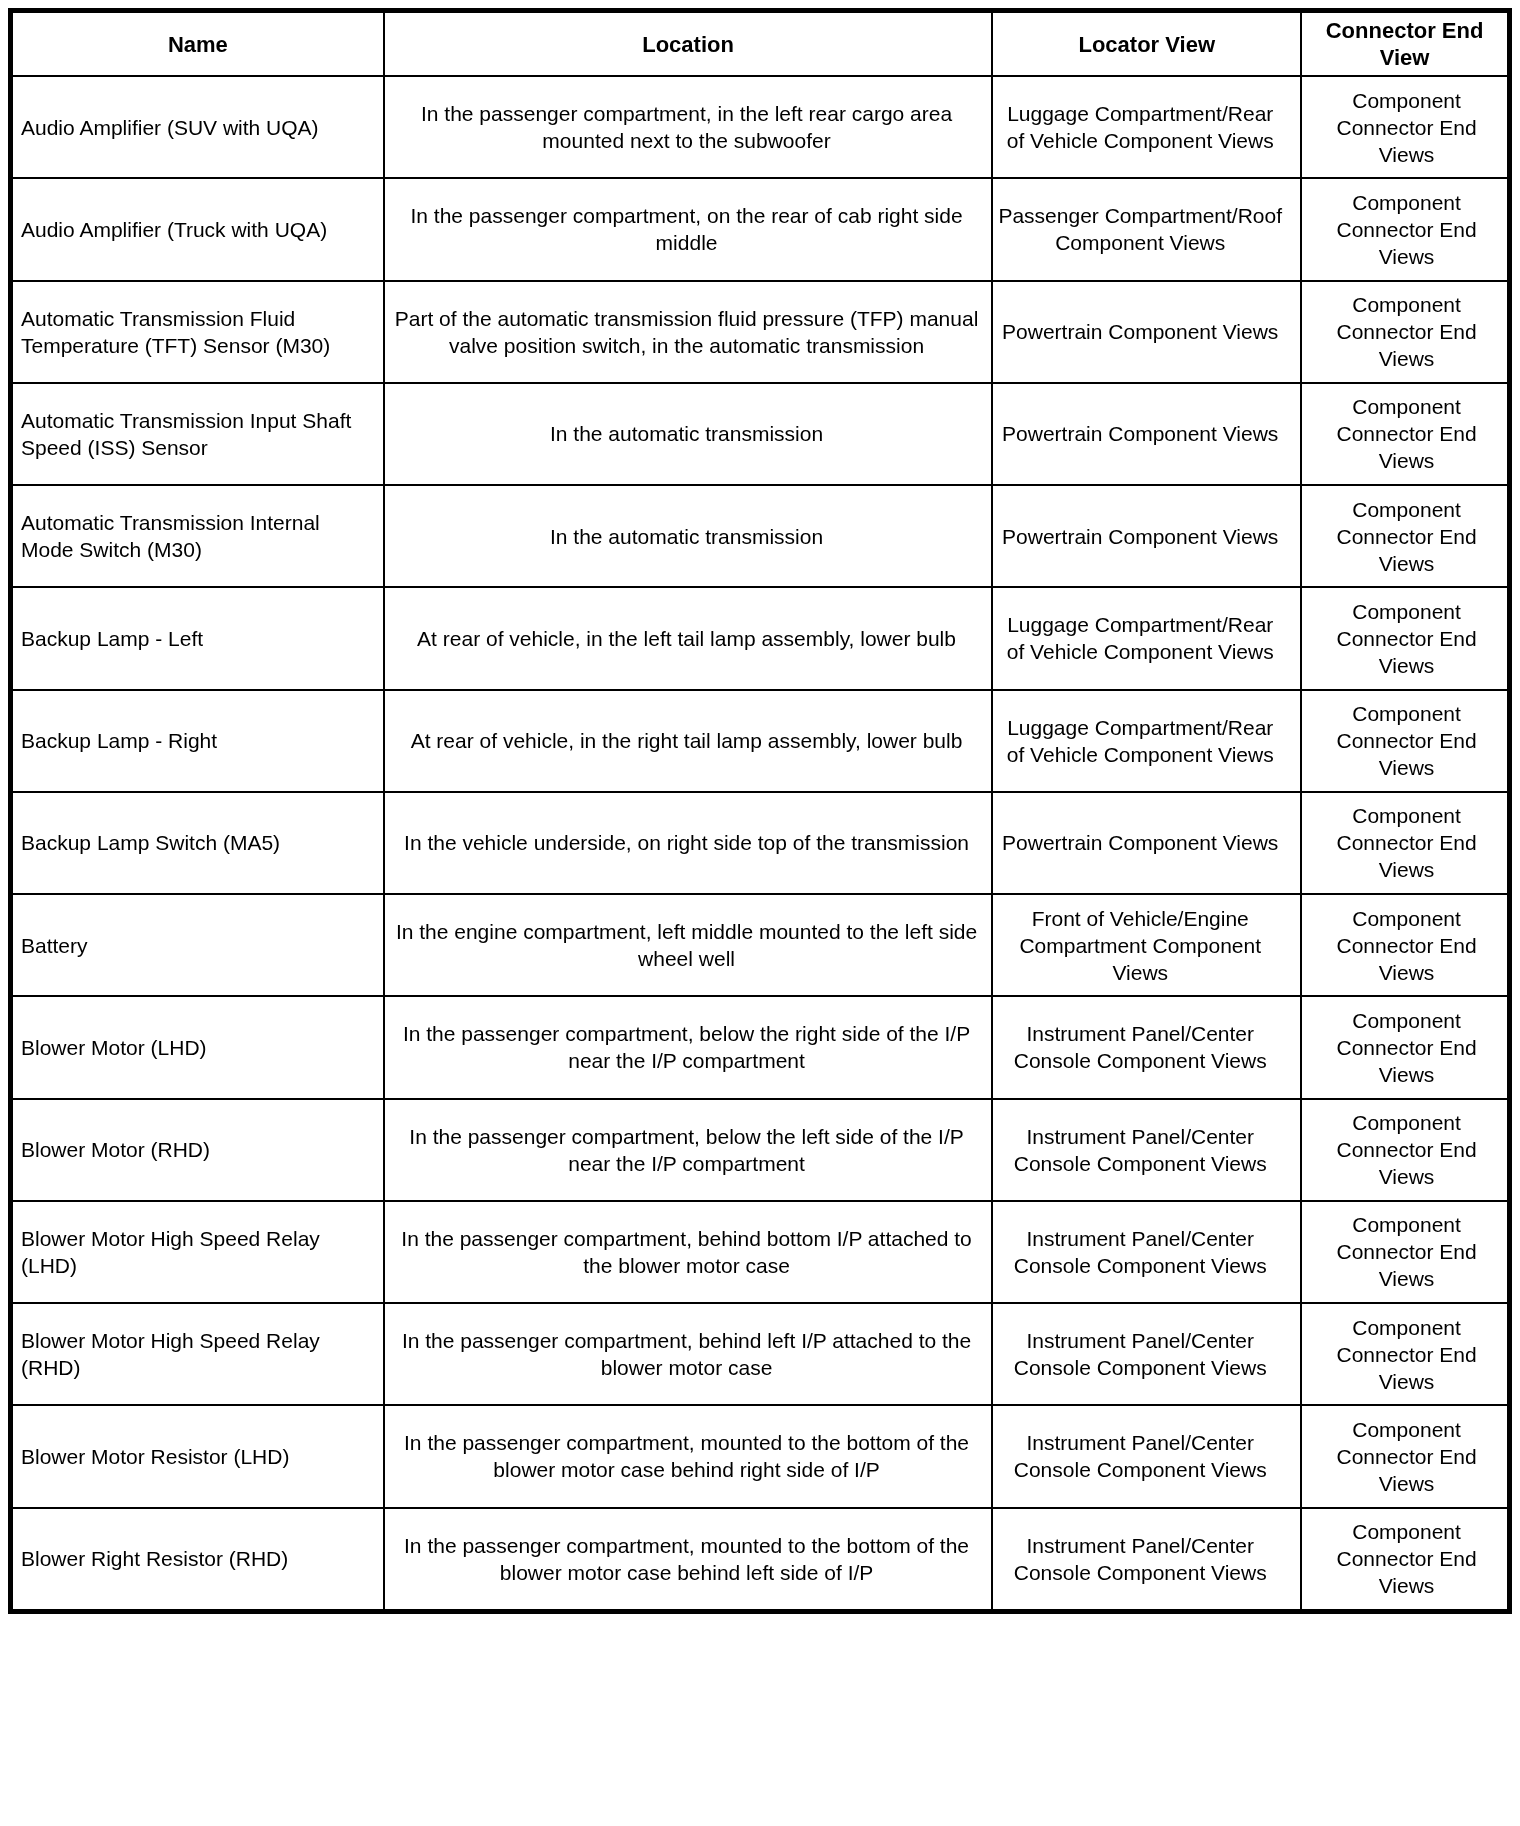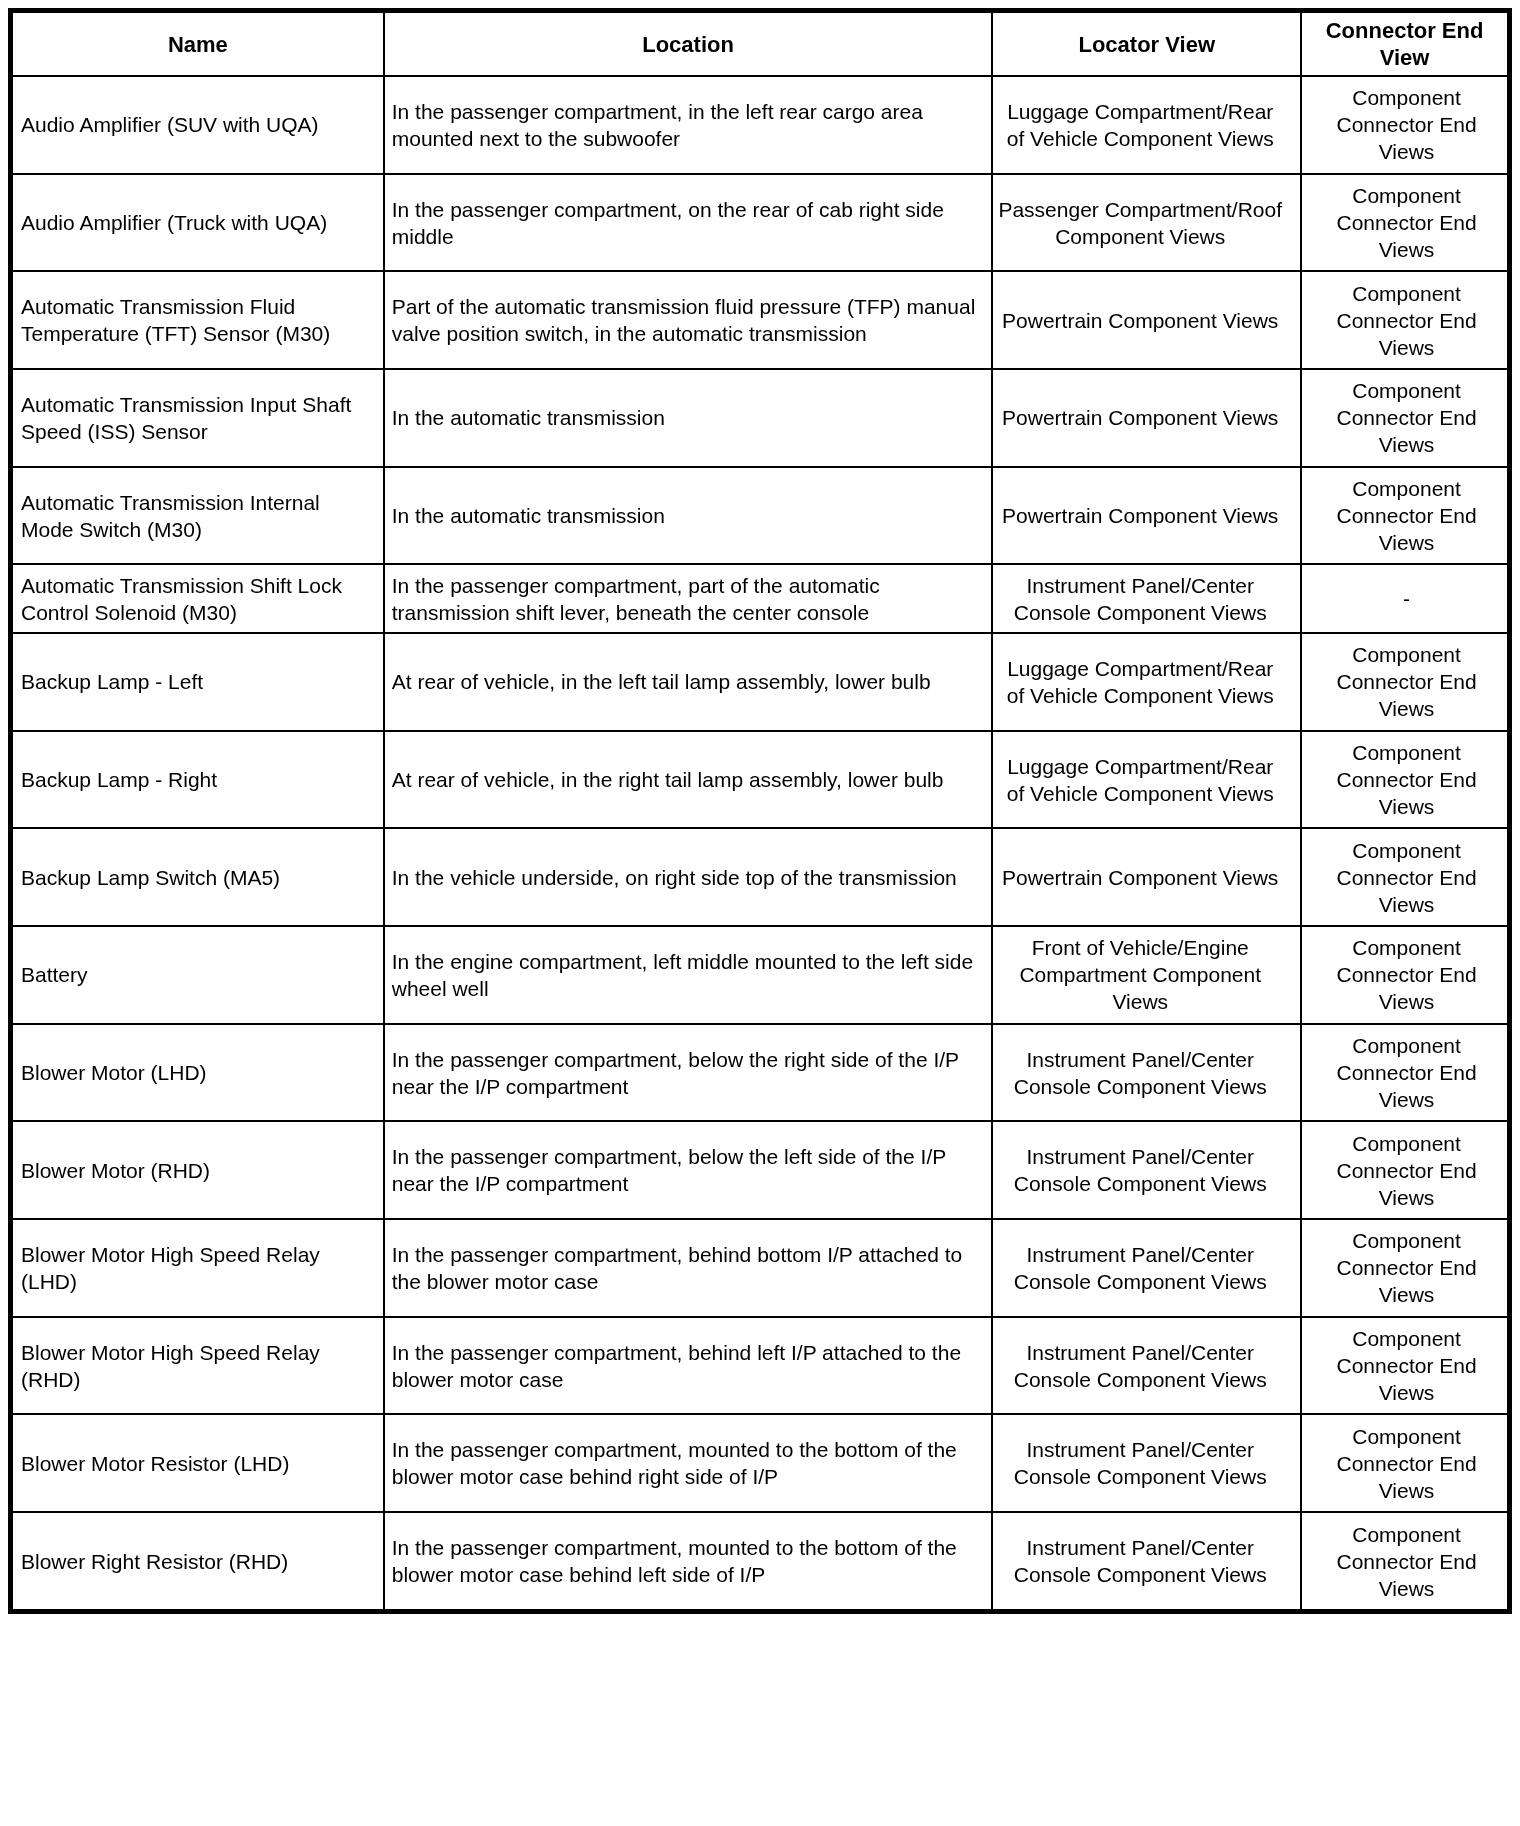--- a/index.html
+++ b/index.html
@@ -42,21 +42,21 @@
   tbody td {
     font-size: 21px;
     line-height: 27px;
     padding: 4px 8px;
     box-sizing: border-box;
   }
   td.col-name {
     text-align: left;
   }
   td.col-location {
-    text-align: left;
+    text-align: center;
     padding-left: 7px;
     padding-right: 10px;
   }
   td.col-locator {
     text-align: center;
     padding-left: 4px;
     padding-right: 17px;
   }
   td.col-connector {
     text-align: center;
@@ -112,26 +112,20 @@
   </tr>
 
   <tr>
     <td class="col-name">Automatic Transmission Internal Mode Switch (M30)</td>
     <td class="col-location">In the automatic transmission</td>
     <td class="col-locator">Powertrain Component Views</td>
     <td class="col-connector">Component Connector End Views</td>
   </tr>
 
 
-  <tr>
-    <td class="col-name">Automatic Transmission Shift Lock Control Solenoid (M30)</td>
-    <td class="col-location">In the passenger compartment, part of the automatic transmission shift lever, beneath the center console</td>
-    <td class="col-locator">Instrument Panel/Center Console Component Views</td>
-    <td class="col-connector">-</td>
-  </tr>
 
   <tr>
     <td class="col-name">Backup Lamp - Left</td>
     <td class="col-location">At rear of vehicle, in the left tail lamp assembly, lower bulb</td>
     <td class="col-locator">Luggage Compartment/Rear of Vehicle Component Views</td>
     <td class="col-connector">Component Connector End Views</td>
   </tr>
 
   <tr>
     <td class="col-name">Backup Lamp - Right</td>

